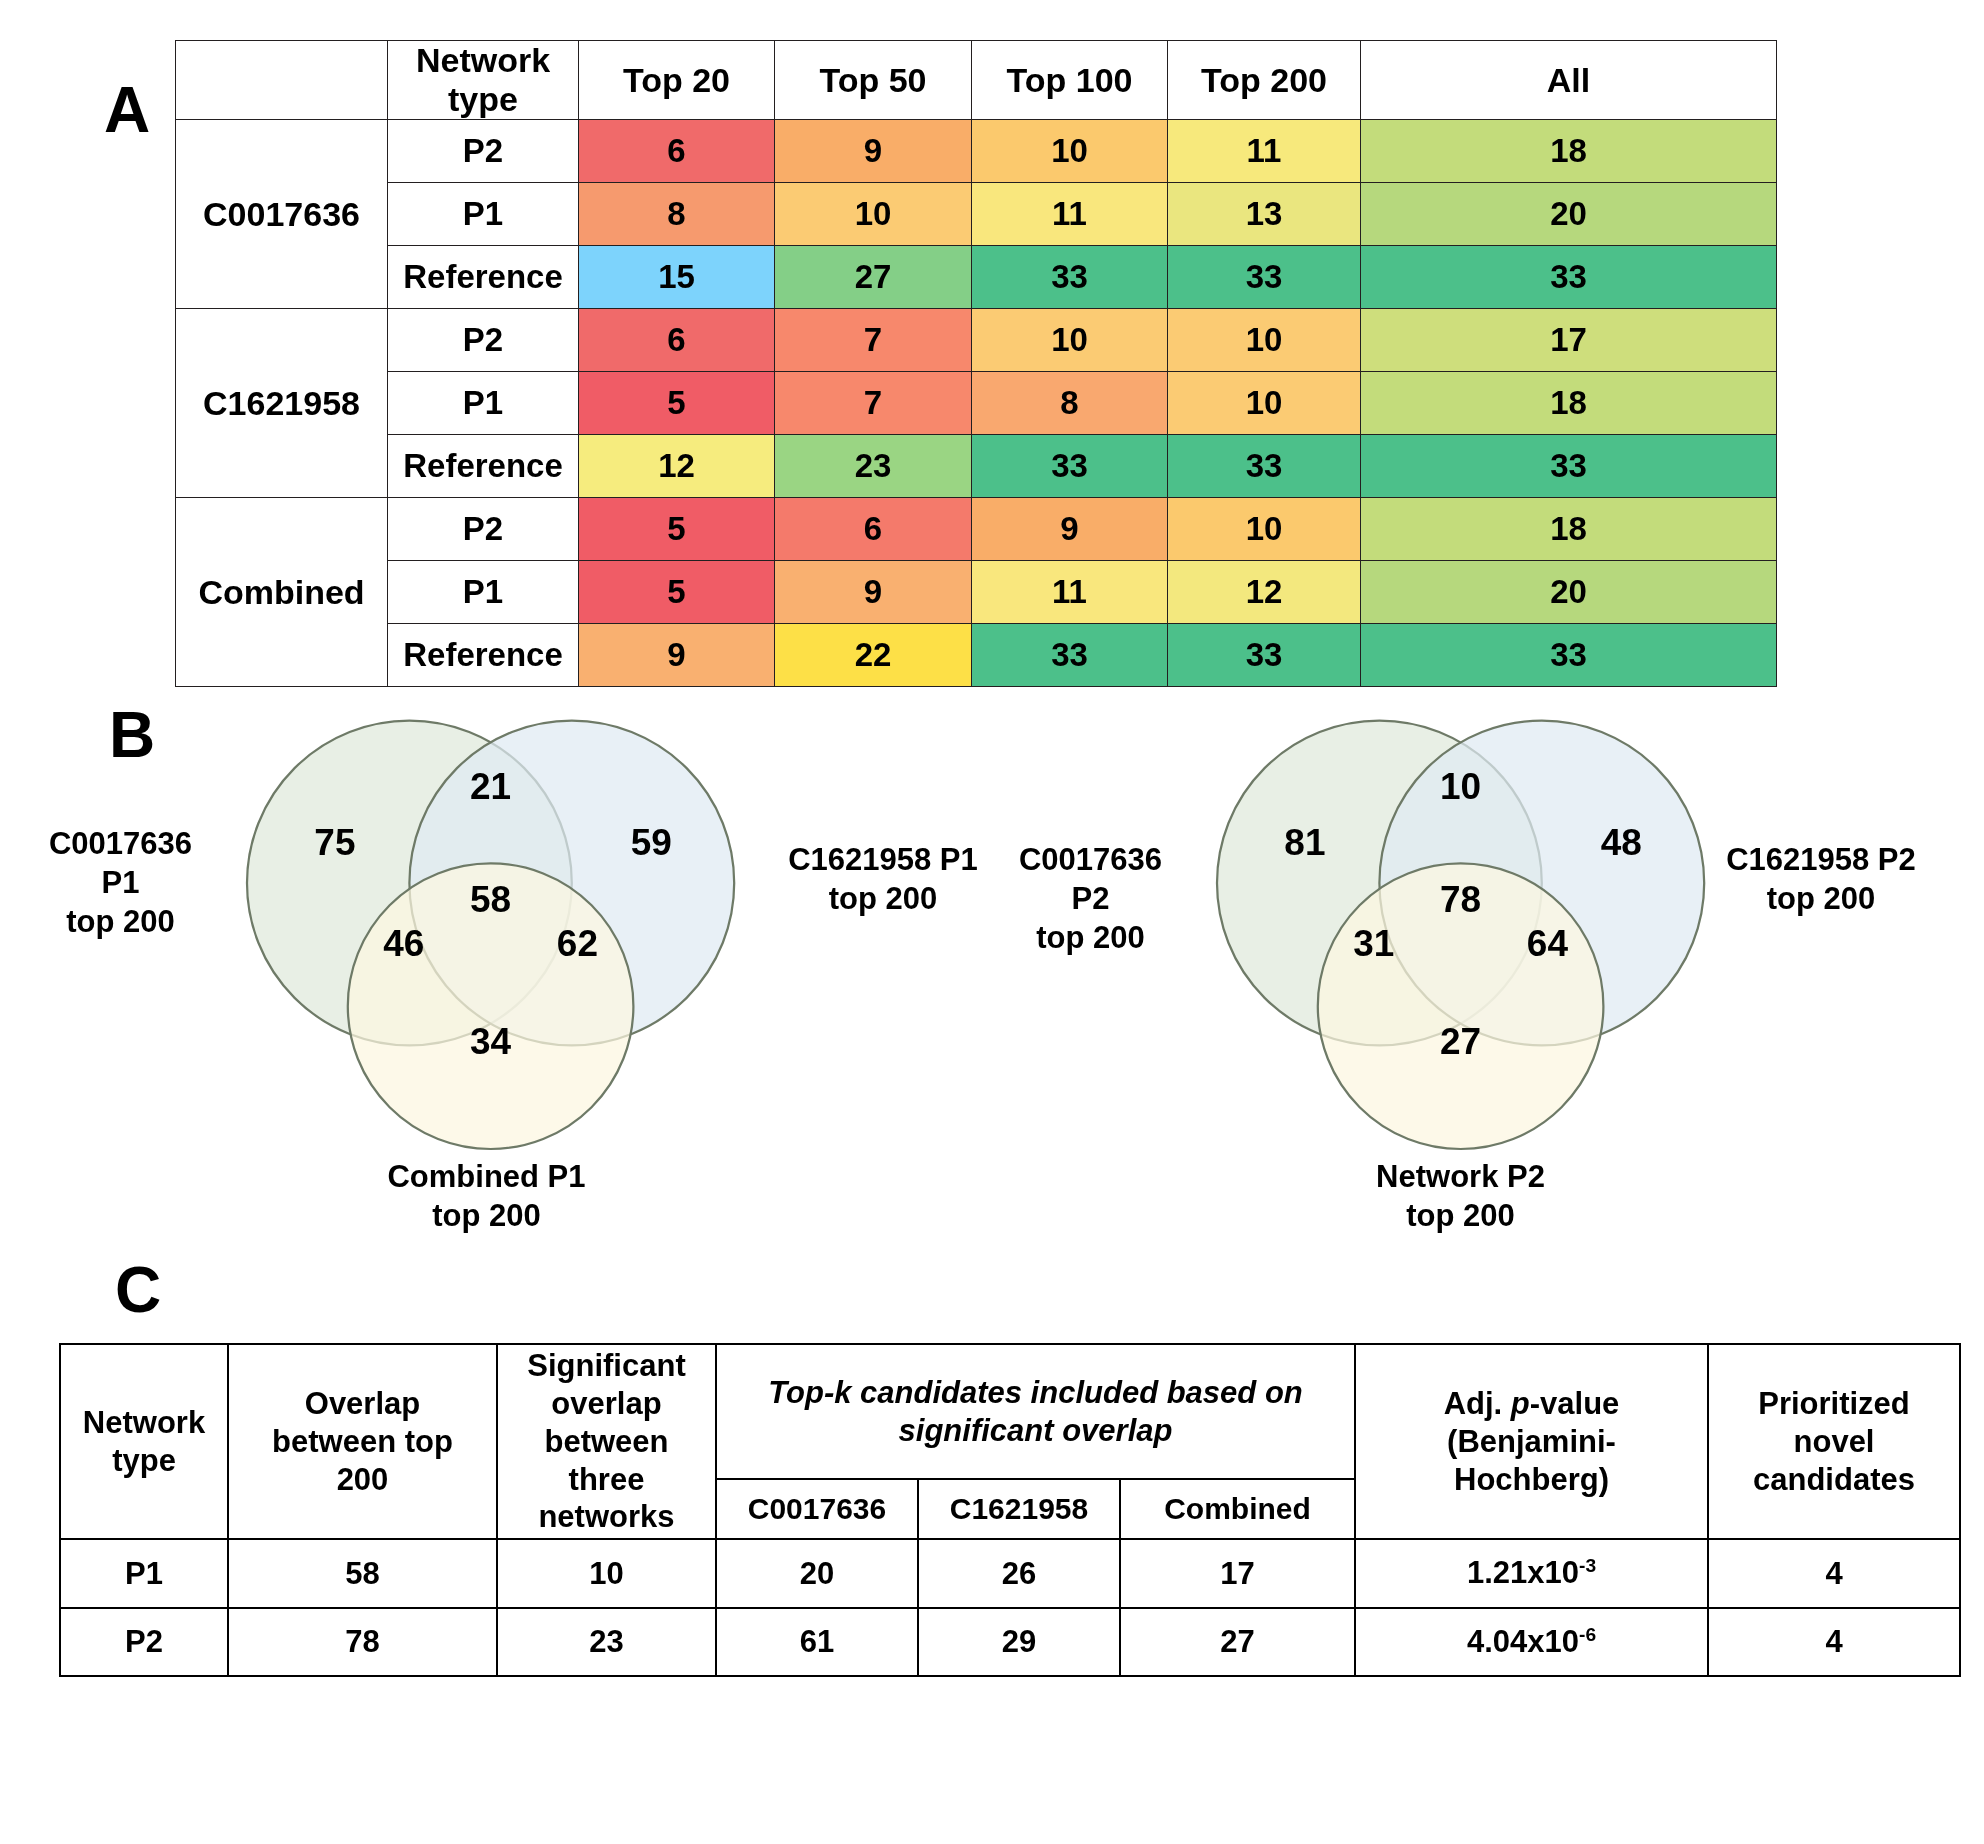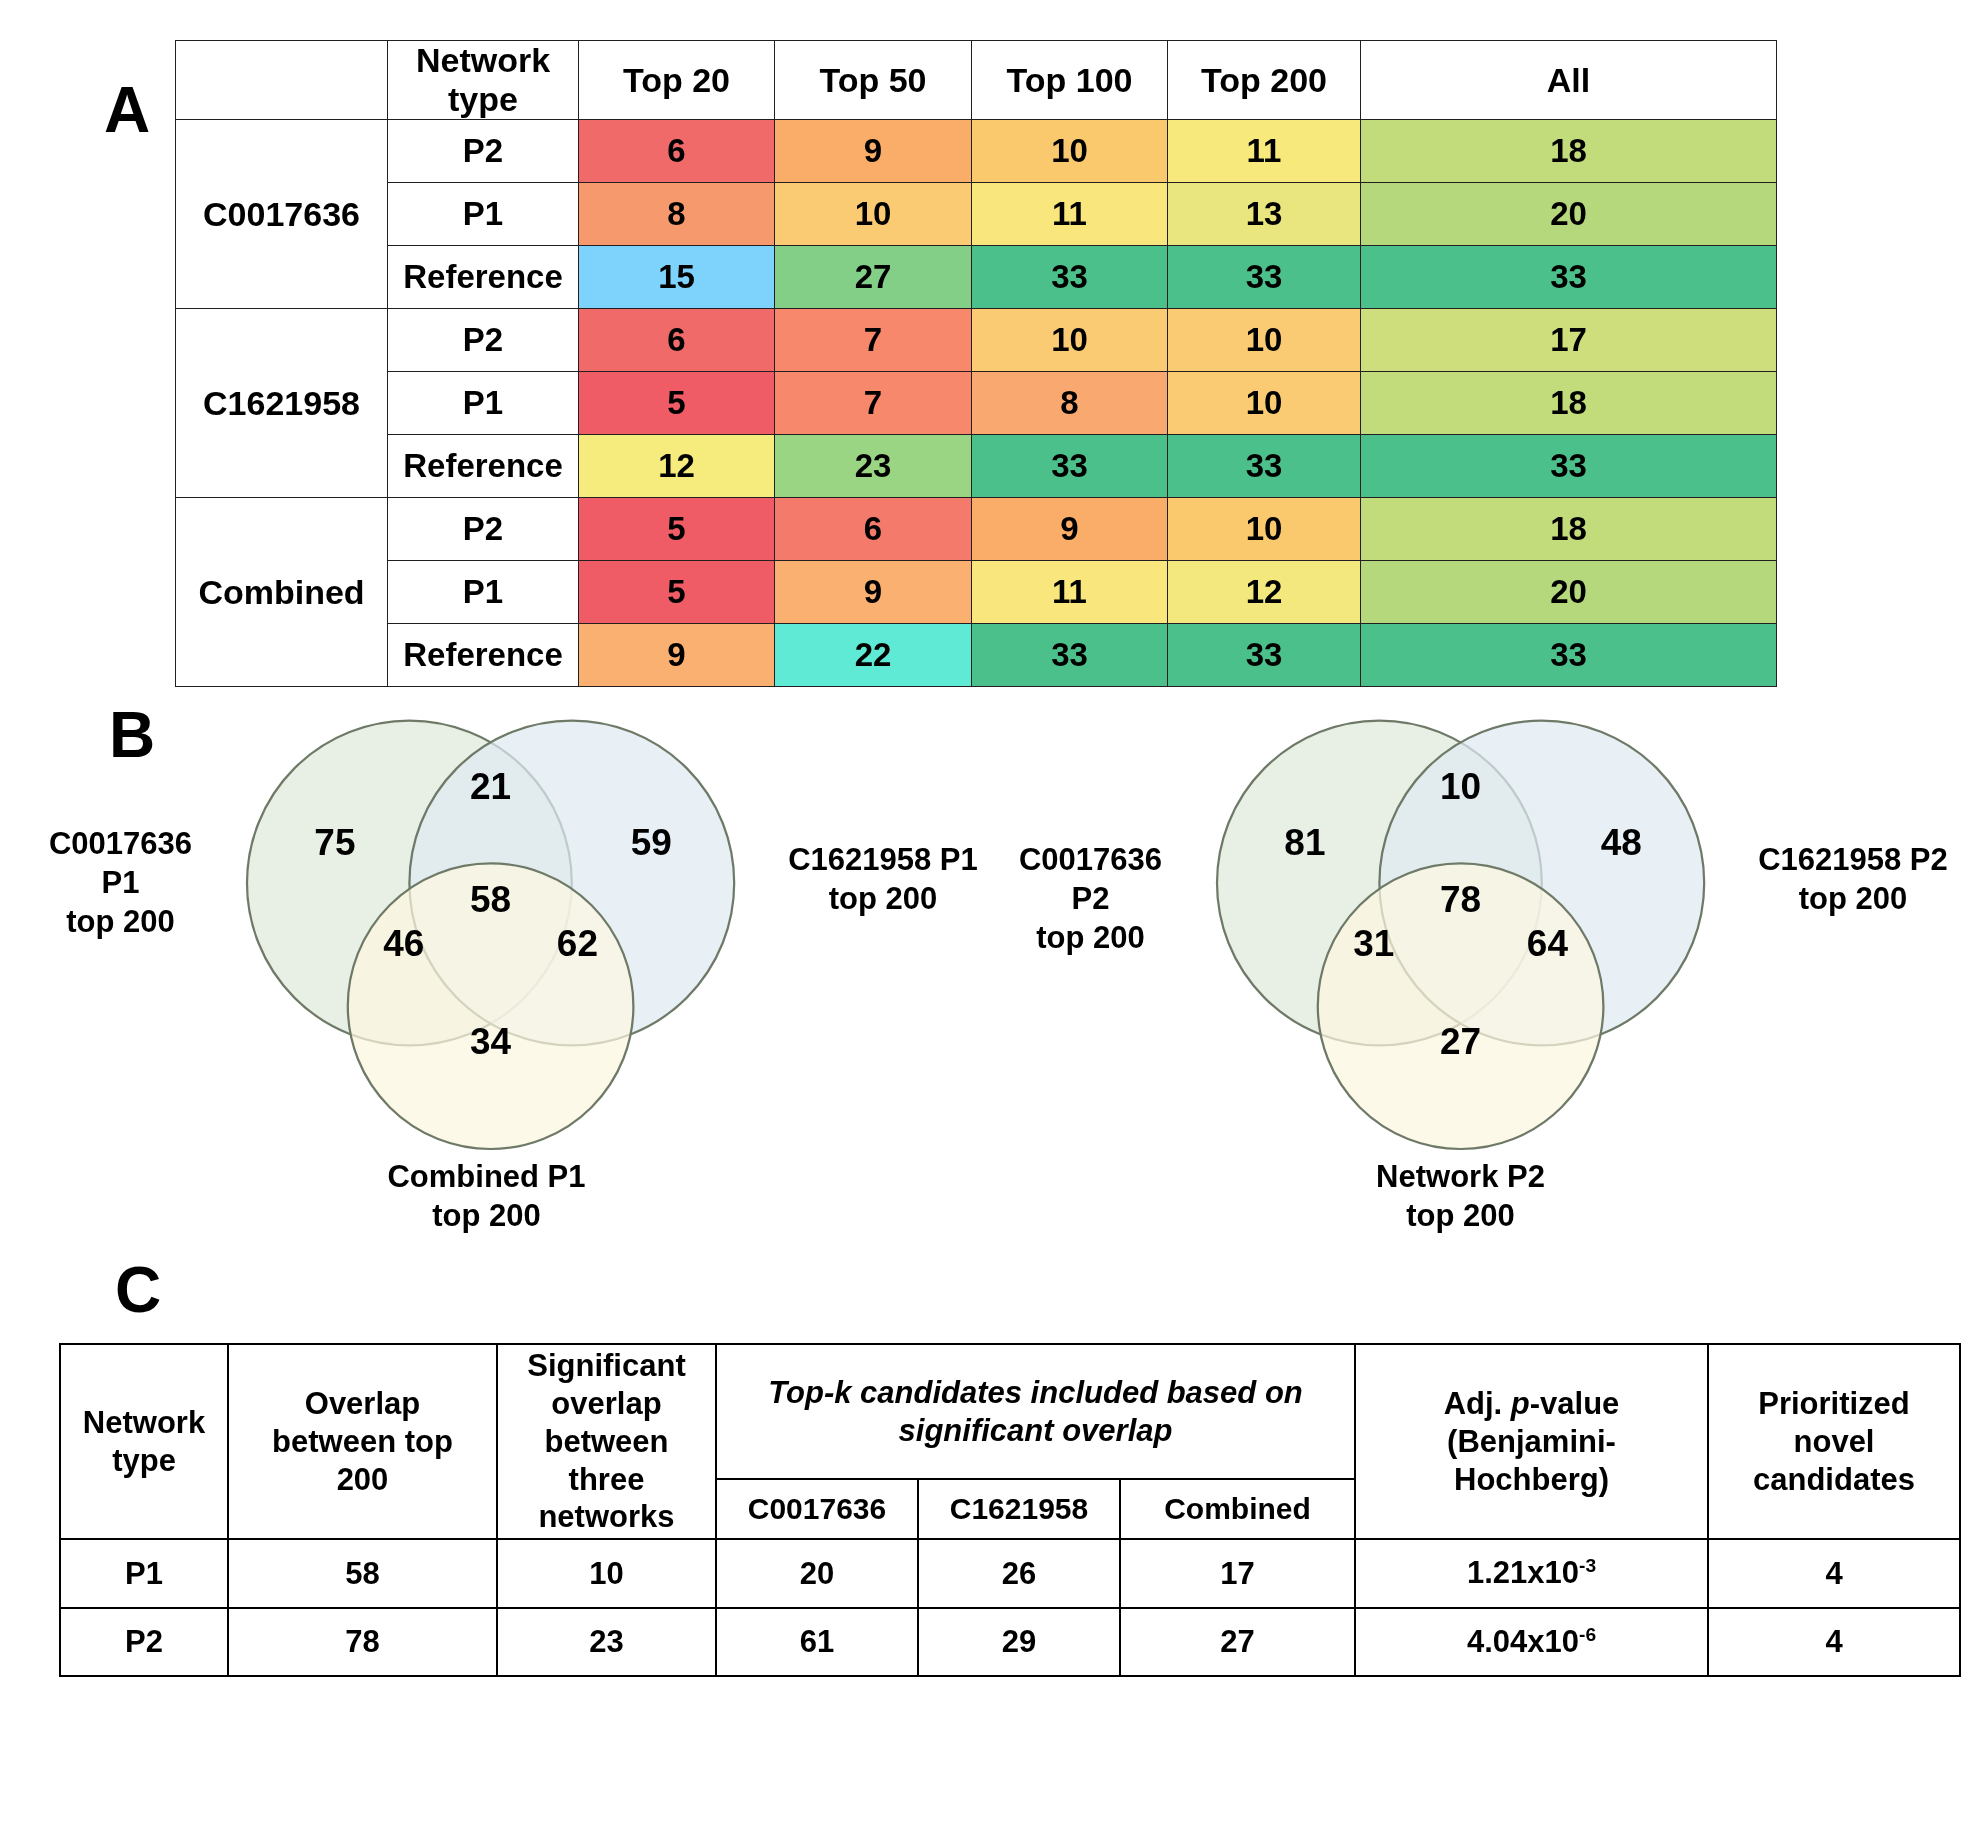--- a/index.html
+++ b/index.html
@@ -130,21 +130,21 @@
           <td class="nt">P1</td>
           <td style="background: rgb(240, 92, 102);">5</td>
           <td style="background: rgb(249, 176, 112);">9</td>
           <td style="background: rgb(249, 231, 125);">11</td>
           <td style="background: rgb(243, 232, 126);">12</td>
           <td style="background: rgb(182, 216, 125);">20</td>
         </tr>
         <tr>
           <td class="nt">Reference</td>
           <td style="background: rgb(249, 176, 112);">9</td>
-          <td style="background: #5eead4;">22</td>
+          <td style="background: #fde047;">22</td>
           <td style="background: rgb(76, 192, 138);">33</td>
           <td style="background: rgb(76, 192, 138);">33</td>
           <td style="background: rgb(76, 192, 138);">33</td>
         </tr>
       </tbody>
   </table>
 </div>
 
 <div class="panel-letter" style="left:109px;top:703px;">B</div>
 
@@ -185,21 +185,21 @@
     <text x="495" y="150" font-size="66" font-weight="bold" font-family="Liberation Sans, sans-serif" text-anchor="middle" fill="#000">10</text>
     <text x="495" y="352" font-size="66" font-weight="bold" font-family="Liberation Sans, sans-serif" text-anchor="middle" fill="#000">78</text>
     <text x="340" y="430" font-size="66" font-weight="bold" font-family="Liberation Sans, sans-serif" text-anchor="middle" fill="#000">31</text>
     <text x="650" y="430" font-size="66" font-weight="bold" font-family="Liberation Sans, sans-serif" text-anchor="middle" fill="#000">64</text>
     <text x="495" y="605" font-size="66" font-weight="bold" font-family="Liberation Sans, sans-serif" text-anchor="middle" fill="#000">27</text>
   </svg>
   <div class="venn-label" style="left:-185px;top:126px;width:185px;">
     <div>C0017636 P2</div>
     <div>top 200</div>
   </div>
-  <div class="venn-label" style="left:572px;top:126px;width:196px;">
+  <div class="venn-label" style="left:540px;top:126px;width:196px;">
     <div>C1621958 P2</div>
     <div>top 200</div>
   </div>
   <div class="venn-label" style="left:126px;top:443px;width:303px;">
     <div>Network P2</div>
     <div>top 200</div>
   </div>
 </div>
 
 <div class="panel-letter" style="left:115px;top:1258px;">C</div>

